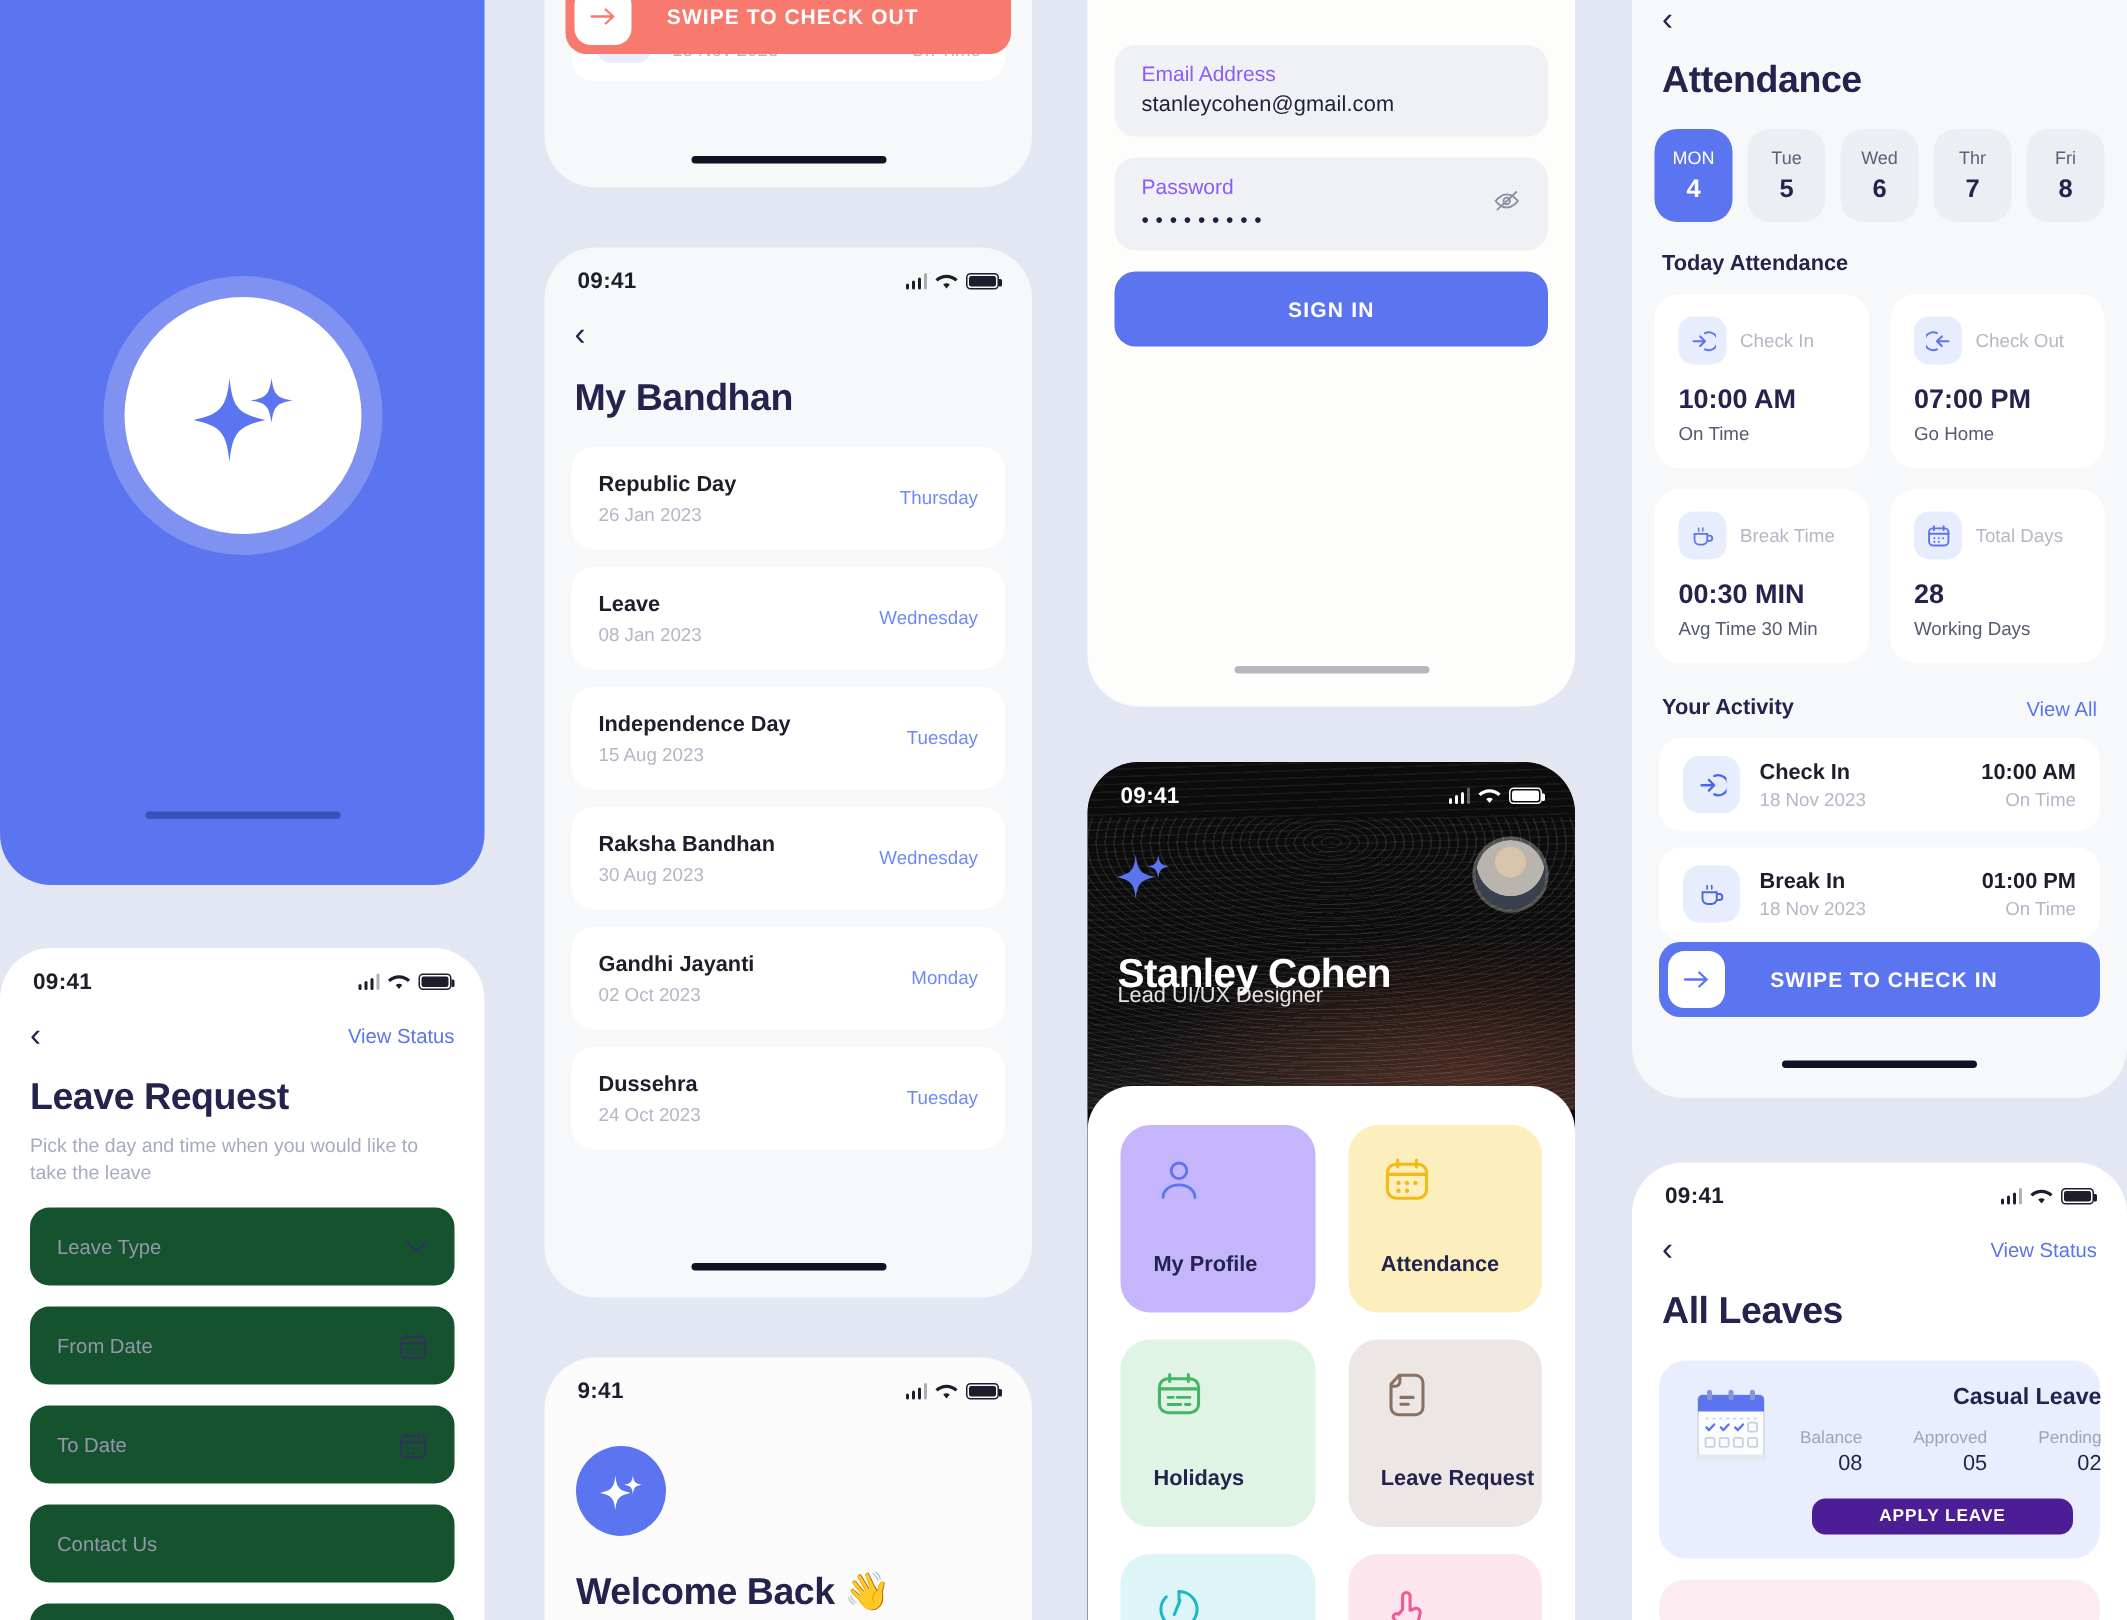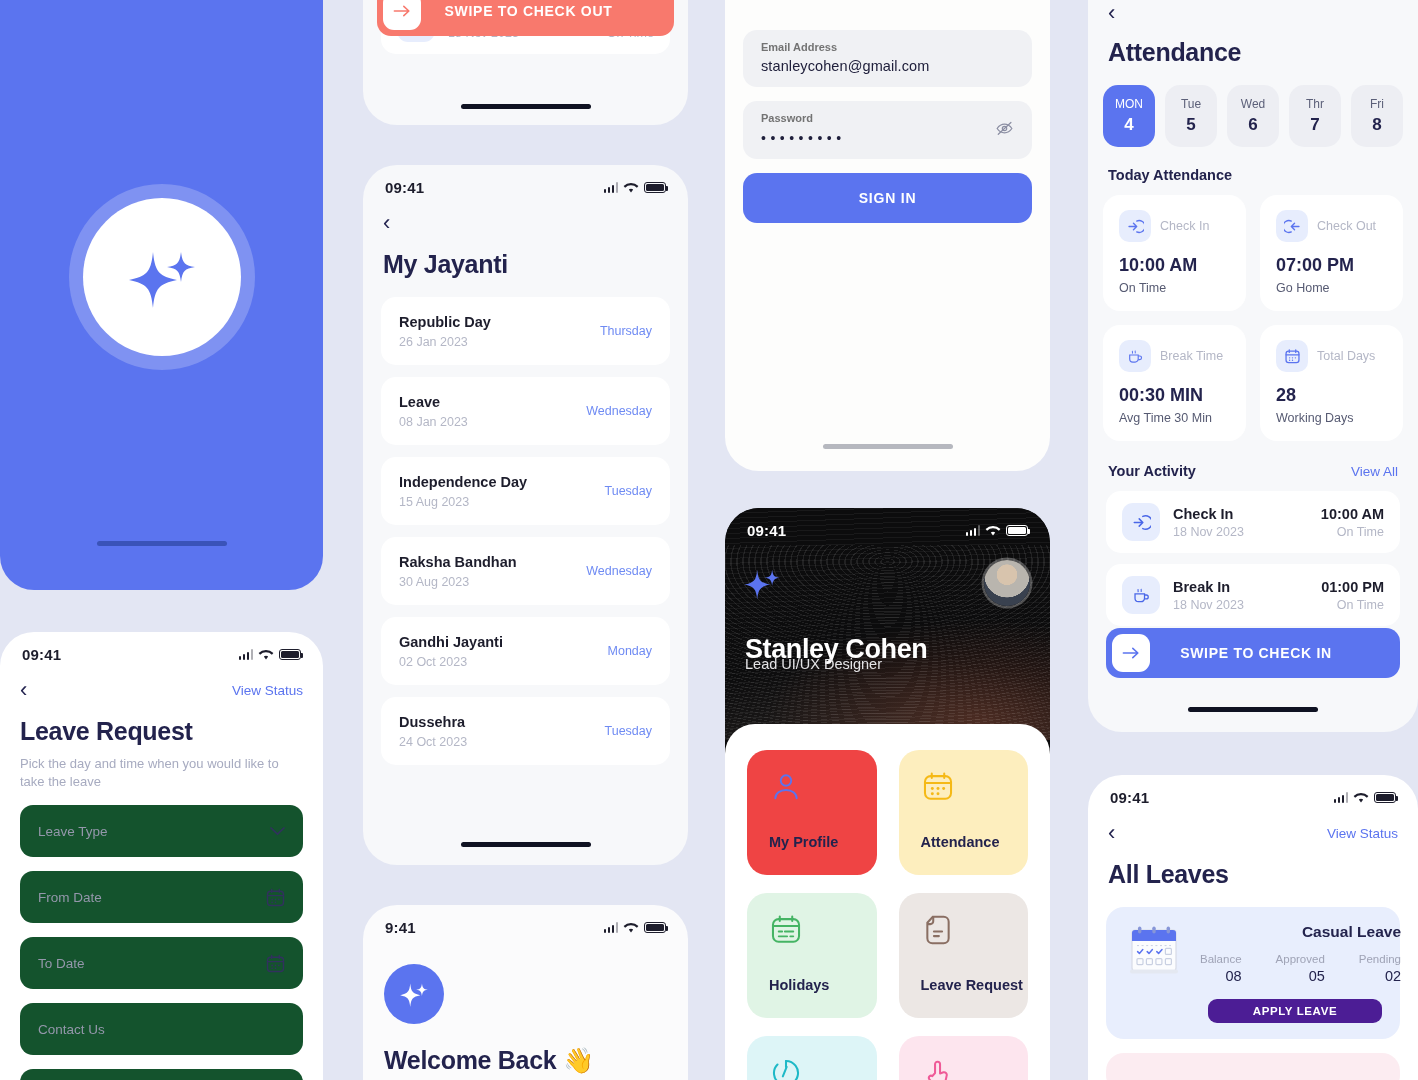--- a/index.html
+++ b/index.html
@@ -116,21 +116,21 @@
   .hol-day  { font-size:12.5px; color:#6f8bf3; }
 
   
   #welcome { left: 363px; top: 905px; width: 325px; height: 200px; background:#fbfbfc; border-radius: 34px 34px 0 0; }
   .wb-logo { width:60px; height:60px; border-radius:50%; background:#5b74ef; display:flex; align-items:center; justify-content:center; margin: 24px 0 0 21px; }
   .wb-title { font-size:25px; font-weight:bold; color:#23234d; margin: 22px 0 0 21px; letter-spacing:-.3px; }
 
   
   #signin { left: 725px; top: -86px; width: 325px; height: 557px; background:#fdfdfc; border-radius: 0 0 34px 34px; }
   .in-field { background:#f0f1f4; border-radius:14px; margin: 0 18px 14px 18px; padding:11px 18px 13px 18px; position:relative; }
-  .in-label { font-size:11px; color:#737373;font-weight:bold; }
+  .in-label { font-size:14px; color:#8b5cf6; }
   .in-value { font-size:14.5px; color:#20203c; margin-top:5px; letter-spacing:.1px; }
   .in-dots  { font-size:14px; color:#20203c; margin-top:6px; letter-spacing:4.5px; }
   .eye { position:absolute; right:18px; top:50%; transform:translateY(-50%); }
   .primary-btn {
     margin: 0 18px; height:50px; border-radius:14px; background:#5b74ef;
     display:flex; align-items:center; justify-content:center;
     color:#fff; font-size:14px; font-weight:bold; letter-spacing:.8px; border:none; width: calc(100% - 36px);
     font-family: "Liberation Sans", sans-serif;
   }
 
@@ -326,21 +326,21 @@
           </span>
         <svg width="16" height="12" viewBox="0 0 16 12">
             <path d="M8 10.4 L10.2 7.6 A3.6 3.6 0 0 0 5.8 7.6Z" fill="#1d1d2c"></path>
             <path d="M8 1.1 A10.6 10.6 0 0 0 .6 4.1 L2.1 5.7 A8.4 8.4 0 0 1 13.9 5.7 L15.4 4.1 A10.6 10.6 0 0 0 8 1.1Z" fill="#1d1d2c"></path>
           </svg>
         <span class="batt"></span>
       </span>
     </div>
     <div style="padding: 12px 20px 0 20px;">
       <span class="backchev">‹</span>
-      <div class="h1" style="margin-top:16px;">My Jayanti</div>
+      <div class="h1" style="margin-top:16px;">My Bandhan</div>
     </div>
     <div style="margin-top:18px;">
       <div class="hol-card">
         <span>
             <div class="hol-name">Republic Day</div>
             <div class="hol-date">26 Jan 2023</div>
           </span>
         <span class="hol-day">Thursday</span>
       </div>
       <div class="hol-card">
@@ -455,21 +455,21 @@
         <path d="M34 18 C36 38 40 42 58 46 C40 50 36 54 34 74 C32 54 28 50 10 46 C28 42 32 38 34 18Z" fill="#5b74ef"></path>
         <path d="M62 18 C63.4 29 65.6 31.4 76 33 C65.6 34.6 63.4 37 62 48 C60.6 37 58.4 34.6 48 33 C58.4 31.4 60.6 29 62 18Z" fill="#5b74ef"></path>
       </svg>
     </span>
     <span class="avatar" style="z-index:3;"></span>
     <div class="p-name" style="z-index:3;">Stanley Cohen</div>
     <div class="p-role" style="z-index:3;">Lead UI/UX Designer</div>
 
     <div class="tilesheet">
       <div class="tiles">
-        <div class="tile" style="background:#ef4444;">
+        <div class="tile" style="background:#c4b5fd;">
           <svg width="34" height="34" viewBox="0 0 30 30">
               <circle cx="15" cy="9.3" r="4.6" fill="none" stroke="#5b74ef" stroke-width="1.7"></circle>
               <path d="M5.6 25c0-4.3 4.2-7.4 9.4-7.4s9.4 3.1 9.4 7.4" fill="none" stroke="#5b74ef" stroke-width="1.7" stroke-linecap="round"></path>
             </svg>
           <div class="tile-label">My Profile</div>
         </div>
         <div class="tile" style="background:#fdeebe;">
           <svg width="34" height="34" viewBox="0 0 30 30">
               <rect x="3.5" y="5.4" width="23" height="20" rx="5" fill="none" stroke="#f5b916" stroke-width="1.8"></rect>
               <path d="M9.5 3v4M20.5 3v4M3.5 11.4h23" stroke="#f5b916" stroke-width="1.8" stroke-linecap="round"></path>

